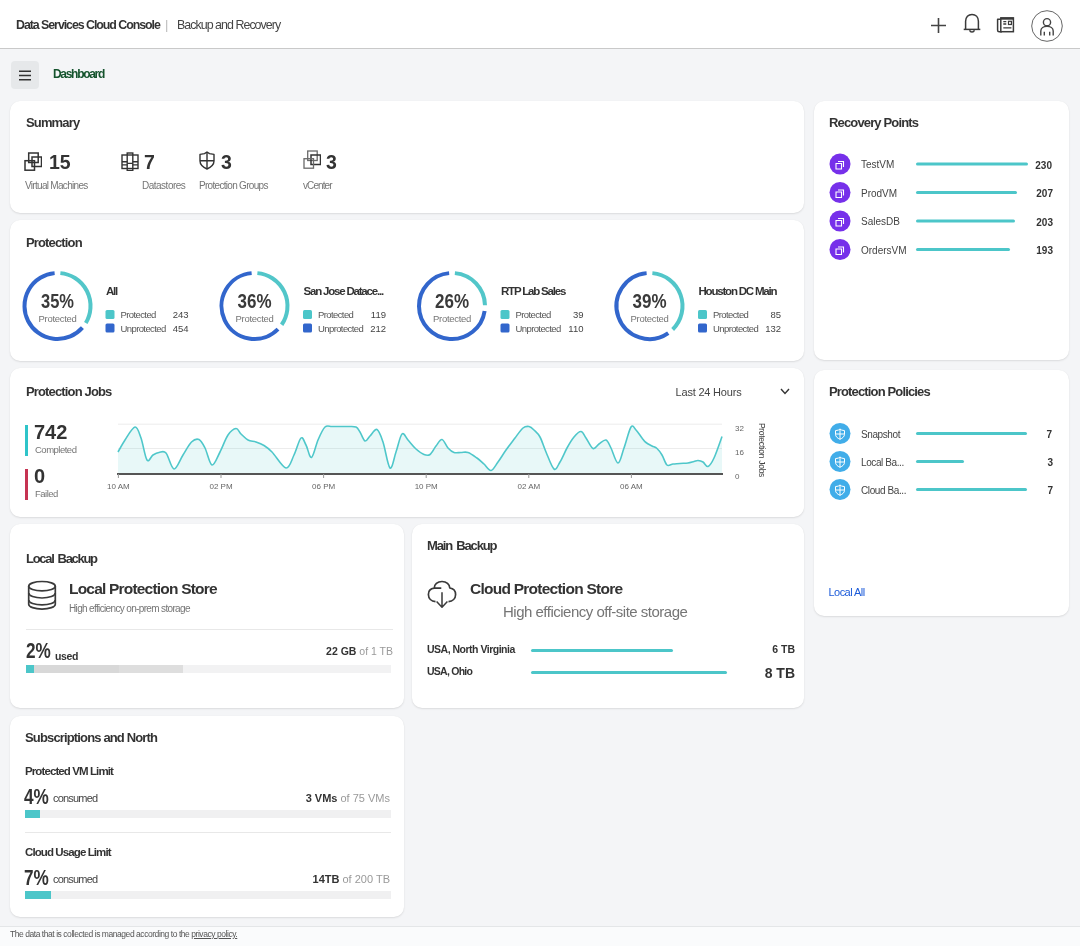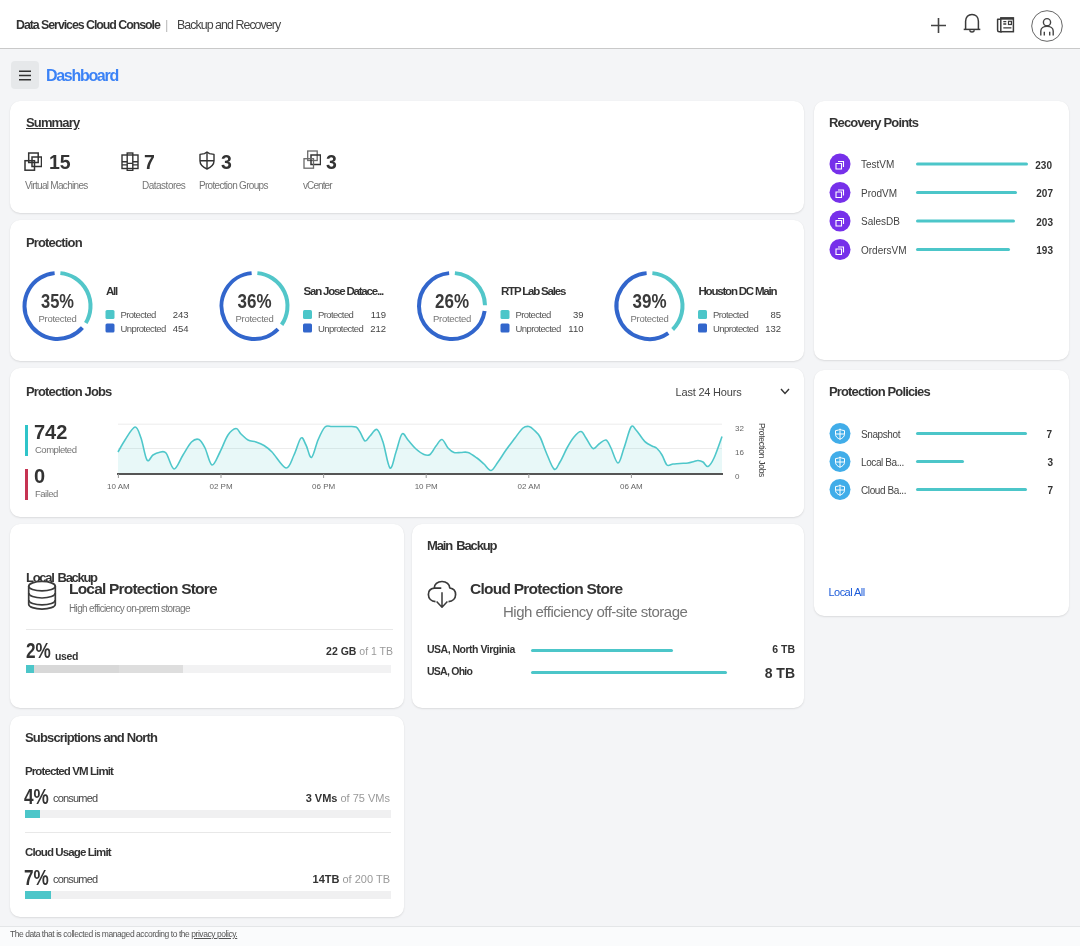--- a/index.html
+++ b/index.html
@@ -41,24 +41,24 @@
       <circle cx="16" cy="16" r="15.3" stroke="#555" stroke-width="0.9" fill="#fff"></circle>
       <circle cx="16" cy="12.2" r="3.6" stroke="#444" stroke-width="1.4" fill="none"></circle>
       <path d="M9.8 25.5 L9.8 20.9 C9.8 18.2 12.6 16.4 16 16.4 C19.4 16.4 22.2 18.2 22.2 20.9 L22.2 25.5" stroke="#444" stroke-width="1.4" fill="none"></path>
       <path d="M13.3 25.5 V21.8 M18.7 25.5 V21.8" stroke="#444" stroke-width="1.4" fill="none"></path>
     </svg>
 
 <div class="abs" style="left:11px; top:61px; width:28px; height:28px; background:#E6E8EA; border-radius:4px;"></div>
 <svg class="abs" style="left:19px; top:70px;" width="12" height="11" viewBox="0 0 12 11">
       <path d="M0 1.3 H12 M0 5.5 H12 M0 9.7 H12" stroke="#333" stroke-width="1.5"></path>
     </svg>
-<div class="abs" style="left:46px; top:67px; font-size:16px; font-weight:bold; color:#3b82f6; letter-spacing:-1.3px;">Dashboard</div>
+<div class="abs" style="left:53px; top:67px; font-size:12px; font-weight:bold; color:#14532d; letter-spacing:-1.3px;">Dashboard</div>
 
 <div class="card" style="left:10px; top:101px; width:794px; height:112px;"></div>
-<div class="ctitle" style="left:26px; top:115px;text-decoration:underline;">Summary</div>
+<div class="ctitle" style="left:26px; top:115px;">Summary</div>
 
 <svg class="abs" style="left:24px; top:152px;" width="18" height="19" viewBox="0 0 18 19">
       <g stroke="#333" stroke-width="1.5" fill="none">
         <rect x="4.7" y="1" width="9.5" height="9.5"></rect>
         <rect x="8" y="5" width="9.5" height="9.5"></rect>
         <rect x="1" y="8.7" width="9.5" height="9.5"></rect>
       </g>
     </svg>
 <div class="abs bignum" style="left:49px; top:151px;">15</div>
 <div class="abs" style="left:25px; top:180px; font-size:10px; color:#757575; letter-spacing:-0.7px;">Virtual Machines</div>
@@ -267,21 +267,21 @@
 <g font-size="10" font-weight="bold" fill="#333" text-anchor="end">
 <text x="238" y="68">7</text>
 <text x="239" y="96">3</text>
 <text x="239" y="124">7</text>
 </g>
 </g>
 </svg>
 <div class="abs" style="left:828.5px; top:585.5px; font-size:11px; color:#1C5BD9; letter-spacing:-0.55px;">Local All</div>
 
 <div class="card" style="left:10px; top:524px; width:394px; height:184px;"></div>
-<div class="ctitle" style="left:26px; top:570px; letter-spacing:-1.3px; word-spacing:1.8px;">Local Backup</div>
+<div class="ctitle" style="left:26px; top:551px; letter-spacing:-1.3px; word-spacing:1.8px;">Local Backup</div>
 <svg class="abs" style="left:27px; top:580px;" width="30" height="31" viewBox="0 0 30 31">
       <g stroke="#3a3a3a" stroke-width="1.7" fill="none">
         <ellipse cx="15" cy="6.2" rx="13.3" ry="4.7"></ellipse>
         <path d="M1.7 6.2 V24.2 C1.7 26.9 7.7 29.1 15 29.1 C22.3 29.1 28.3 26.9 28.3 24.2 V6.2"></path>
         <path d="M1.7 13.1 C1.7 15.8 7.7 18 15 18 C22.3 18 28.3 15.8 28.3 13.1"></path>
         <path d="M1.7 20 C1.7 22.7 7.7 24.9 15 24.9 C22.3 24.9 28.3 22.7 28.3 20"></path>
       </g>
     </svg>
 <div class="abs" style="left:69px; top:580px; font-size:15.5px; font-weight:bold; color:#333; letter-spacing:-0.8px;">Local Protection Store</div>
 <div class="abs" style="left:69px; top:603px; font-size:10px; color:#757575; letter-spacing:-0.65px;">High efficiency on-prem storage</div>

